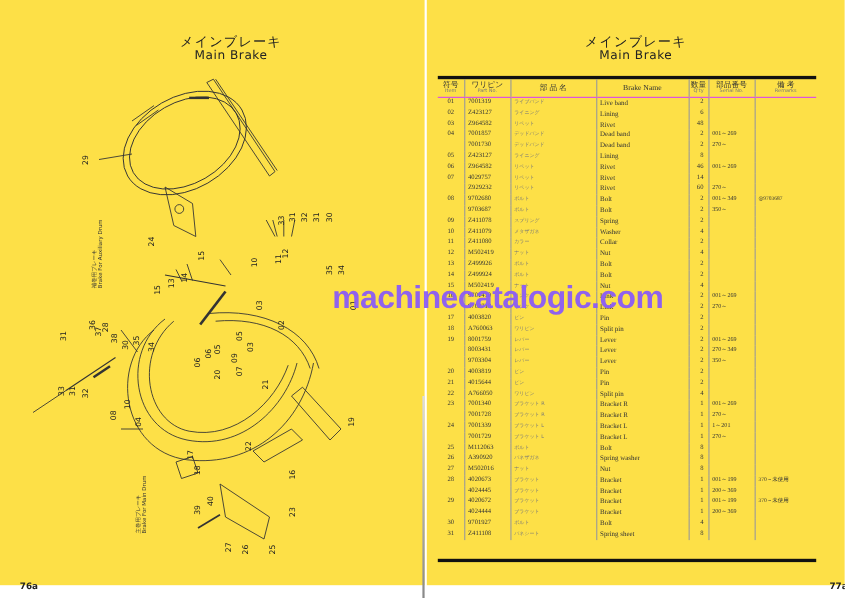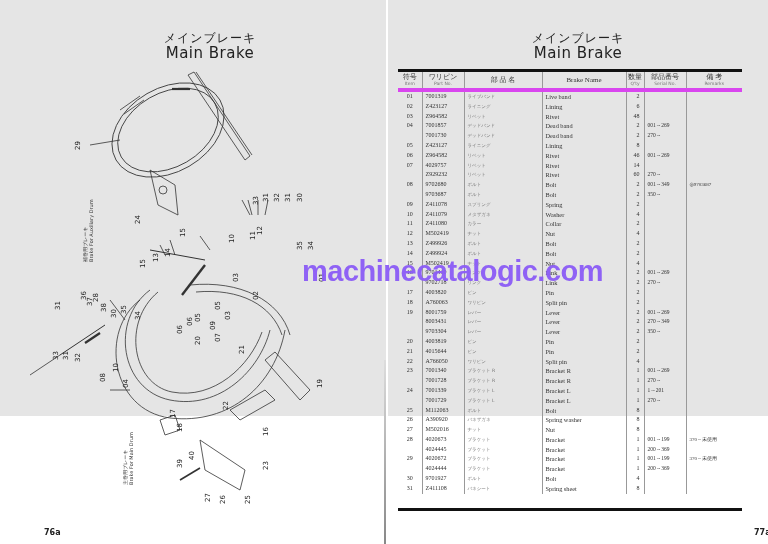--- a/index.html
+++ b/index.html
@@ -1,42 +1,42 @@
 <!DOCTYPE html>
 <html><head>
 <meta charset="utf-8">
 <style>
   html, body { margin:0; padding:0; }
   body { width:768px; height:544px; background:#fff; position:relative; overflow:hidden;
          font-family:"Liberation Serif", serif; color:#222; }
-  .page { position:absolute; top:0; height:416px; background:#e5e5e5; }
+  .page { position:absolute; top:0; height:532px; background:#fde047; }
   .left { left:0; width:386px; }
   .right { left:388px; width:380px; }
   .gutter { position:absolute; left:384px; top:360px; width:2px; height:184px;
             background:linear-gradient(#ddd,#888); }
   .title-jp { position:absolute; font-family:"DejaVu Sans", sans-serif; font-size:12px;
               text-align:center; letter-spacing:1px; color:#222; }
-  .title-en { position:absolute; font-family:"DejaVu Sans", sans-serif; font-size:15px;
+  .title-en { position:absolute; font-family:"DejaVu Sans", sans-serif; font-size:11px;
               text-align:center; color:#222; letter-spacing:0.5px; }
   .left .title-jp { left:140px; top:30px; width:140px; }
   .left .title-en { left:140px; top:44px; width:140px; }
   .right .title-jp { left:120px; top:30px; width:140px; }
   .right .title-en { left:120px; top:44px; width:140px; }
   .pageno { position:absolute; font-family:"DejaVu Sans", sans-serif; font-size:8px; font-weight:bold; }
-  .left .pageno { left:44px; top:528px; }
+  .left .pageno { left:18px; top:528px; }
   .right .pageno { left:366px; top:528px; }
 
   
   .tbl { position:absolute; left:10px; top:72px; width:344px; border-collapse:collapse;
          font-size:6.2px; }
   .topbar { position:absolute; left:10px; top:69px; width:344px; height:3px; background:#111; }
   .botbar { position:absolute; left:10px; top:508px; width:344px; height:3px; background:#111; }
   table { border-collapse:collapse; table-layout:fixed; }
   th { font-weight:normal; font-size:7px; line-height:7px; padding:2px 0 2px 0;
-       border-left:1px solid #999; border-bottom:4px solid #d946ef; color:#333; vertical-align:middle; }
+       border-left:1px solid #999; border-bottom:1px solid #d946ef; color:#333; vertical-align:middle; }
   th .sub { display:block; font-size:4.5px; line-height:5px; color:#777;
             font-family:"DejaVu Sans", sans-serif; }
   th:first-child, td:first-child { border-left:none; }
   td { height:9.8px; line-height:9.8px; padding:0 3px; white-space:nowrap; overflow:hidden;
        border-left:1px solid #999; color:#333; font-size:6px; }
   td.item { text-align:center; }
   td.qty { text-align:right; padding-right:4px; }
   td.jp { font-family:"DejaVu Sans", sans-serif; font-size:4.5px; color:#777; }
   td.en { font-size:6.3px; }
   td.serial { font-size:5.5px; }

